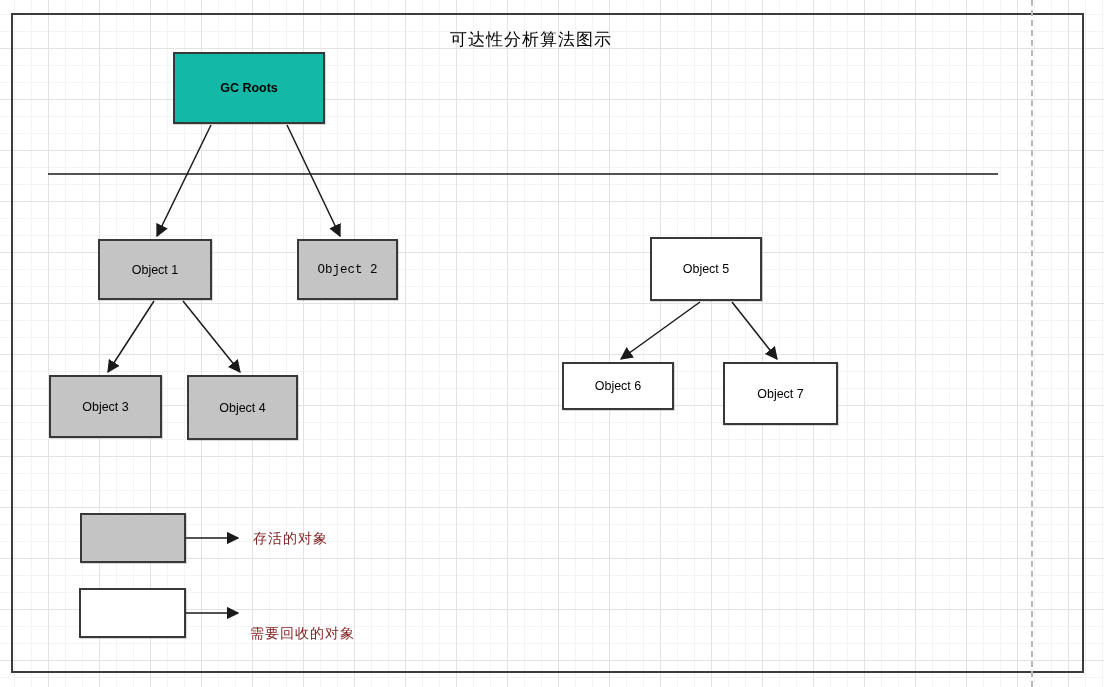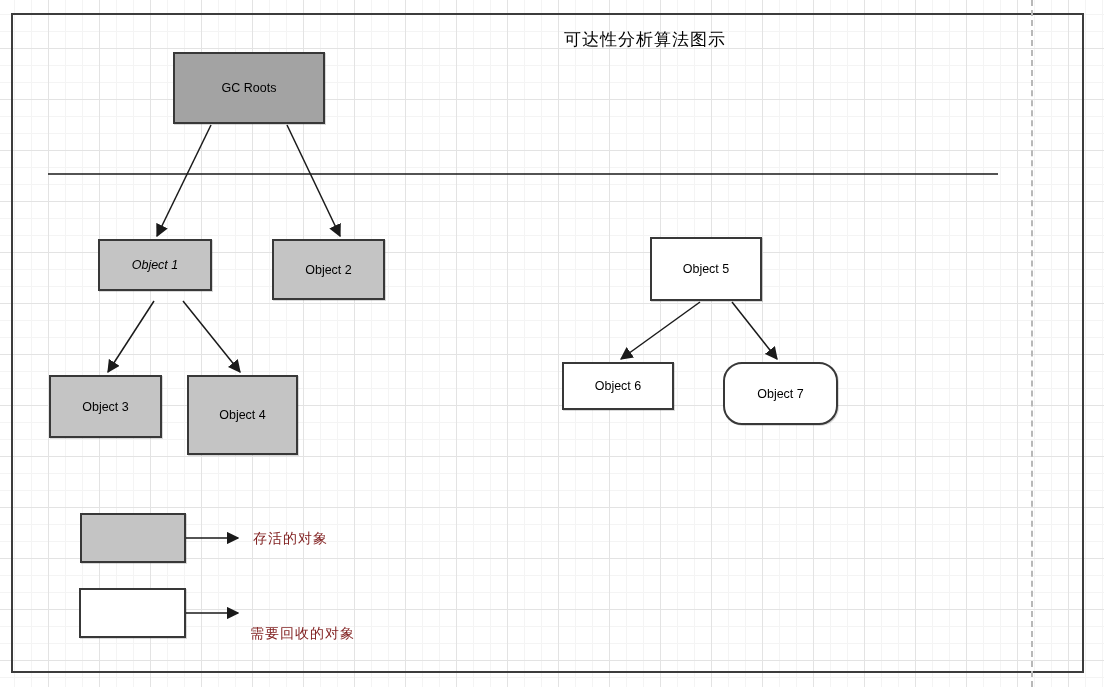--- a/index.html
+++ b/index.html
@@ -18,31 +18,31 @@
   .page-border{
     position:absolute;left:11px;top:13px;width:1073px;height:660px;
     border:2px solid #3c3c3c;box-sizing:border-box;pointer-events:none;
   }
   .dashed-guide{
     position:absolute;top:0;left:1031px;width:0;height:687px;
     border-left:2px dashed #b8b8b8;
   }
   .page-title{
     position:absolute;left:450px;top:28px;width:390px;height:24px;
-    text-align:center;font-size:17px;line-height:24px;color:#000;
+    font-size:17px;line-height:24px;color:#000;
     letter-spacing:1px;
   }
   #edges-layer{position:absolute;left:0;top:0;width:1104px;height:687px;}
   .node{
     position:absolute;box-sizing:border-box;border:2px solid #383838;
     display:flex;align-items:center;justify-content:center;
     font-size:12.5px;color:#000;cursor:default;
     box-shadow:1px 1px 0 rgba(0,0,0,0.15);
   }
-  .node.root{background:#a3a3a3;}
+  .node.root{background:#14b8a6;font-weight:bold;}
   .node.live{background:#c4c4c4;}
   .node.dead{background:#ffffff;}
   .legend-label{
     position:absolute;transform:translateY(-50%);
     font-size:14px;color:#7f1d1d;white-space:nowrap;letter-spacing:1px;
   }
 </style>
 </head>
 <body>
 
@@ -65,39 +65,39 @@
 
 <div class="page-border"></div>
 <div class="dashed-guide"></div>
 
 <div class="page-title">可达性分析算法图示</div>
 
 <div id="nodes">
     <div class="node root" style="left: 173px; top: 52px; width: 152px; height: 72px;">
       <span>GC Roots</span>
     </div>
-    <div class="node live" style="left: 98px; top: 239px; width: 114px; height: 52px; font-style: italic;">
+    <div class="node live" style="left: 98px; top: 239px; width: 114px; height: 61px;">
       <span>Object 1</span>
     </div>
-    <div class="node live" style="left: 272px; top: 239px; width: 113px; height: 61px;">
+    <div class="node live" style="left: 297px; top: 239px; width: 101px; height: 61px; font-family: Liberation Mono, monospace;">
       <span>Object 2</span>
     </div>
     <div class="node live" style="left: 49px; top: 375px; width: 113px; height: 63px; text-align: center;">
       <span>Object 3</span>
     </div>
-    <div class="node live" style="left: 187px; top: 375px; width: 111px; height: 80px;">
+    <div class="node live" style="left: 187px; top: 375px; width: 111px; height: 65px;">
       <span>Object 4</span>
     </div>
     <div class="node dead" style="left: 650px; top: 237px; width: 112px; height: 64px;">
       <span>Object 5</span>
     </div>
     <div class="node dead" style="left: 562px; top: 362px; width: 112px; height: 48px;">
       <span>Object 6</span>
     </div>
-    <div class="node dead" style="left: 723px; top: 362px; width: 115px; height: 63px; border-radius: 19px;">
+    <div class="node dead" style="left: 723px; top: 362px; width: 115px; height: 63px;">
       <span>Object 7</span>
     </div>
   </div>
 
 <div id="legend">
   <span class="legend-label" style="left: 253px; top: 539px;">存活的对象</span>
   <span class="legend-label" style="left: 250px; top: 634px;">需要回收的对象</span>
 <div class="node live" style="left: 80px; top: 513px; width: 106px; height: 50px;"></div>
     <div class="node dead" style="left: 79px; top: 588px; width: 107px; height: 50px;"></div>
   </div>

